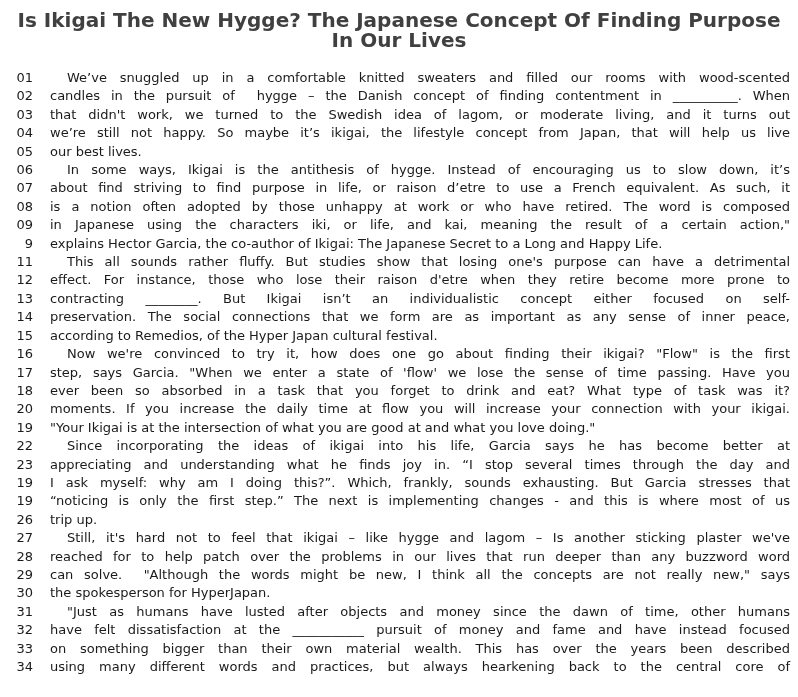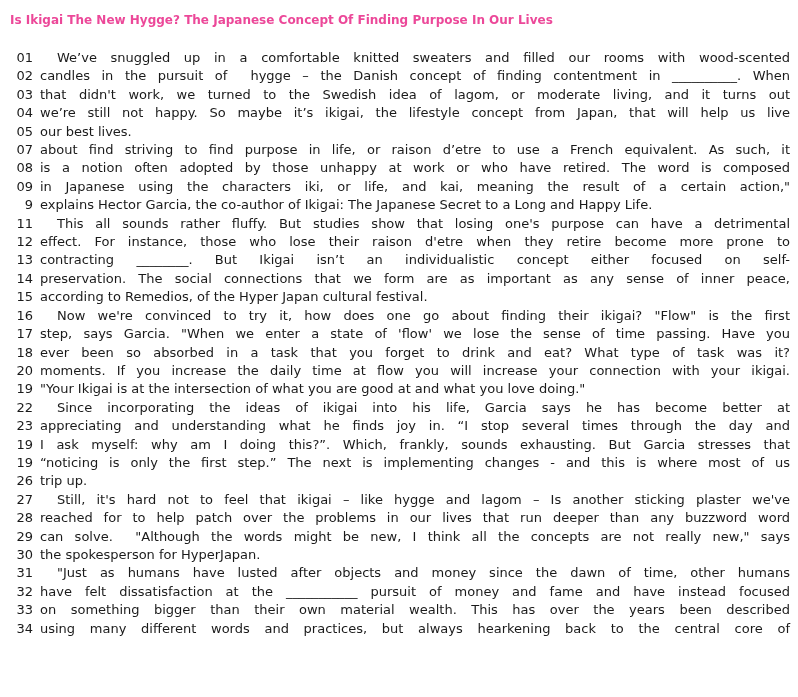--- a/index.html
+++ b/index.html
@@ -8,35 +8,36 @@
     background: #ffffff;
   }
   body {
     width: 798px;
     height: 697px;
     overflow: hidden;
     font-family: "DejaVu Sans", "Liberation Sans", sans-serif;
     color: #1a1a1a;
   }
   .title {
-    font-size: 12px;
+    font-size: 20px;
     font-weight: bold;
-    text-align: left;
+    text-align: center;
     margin: 10px 10px 0 10px;
     line-height: 20px;
-    color: #ec4899;
+    color: #404040;
   }
   .lines {
     margin-top: 19px;
   }
   .line {
     display: flex;
     align-items: center;
     font-size: 13px;
     line-height: 18.4px;
+    gap: 10px;
   }
   .num {
     flex: none;
     width: 21px;
     margin-left: 12px;
     margin-right: 7px;
     text-align: right;
   }
   .txt {
     flex: 1;
@@ -77,20 +78,24 @@
   <div class="line">
     <span class="num">04</span>
     <span class="txt">we’re still not happy. So maybe it’s ikigai, the lifestyle concept from Japan, that will help us live</span>
   </div>
 
   <div class="line para-end">
     <span class="num">05</span>
     <span class="txt">our best lives.</span>
   </div>
 
+  <div class="line indent">
+    <span class="num">06</span>
+    <span class="txt">In some ways, Ikigai is the antithesis of hygge. Instead of encouraging us to slow down, it’s</span>
+  </div>
 
   <div class="line">
     <span class="num">07</span>
     <span class="txt">about find striving to find purpose in life, or raison d’etre to use a French equivalent. As such, it</span>
   </div>
 
   <div class="line">
     <span class="num">08</span>
     <span class="txt">is a notion often adopted by those unhappy at work or who have retired. The word is composed</span>
   </div>

